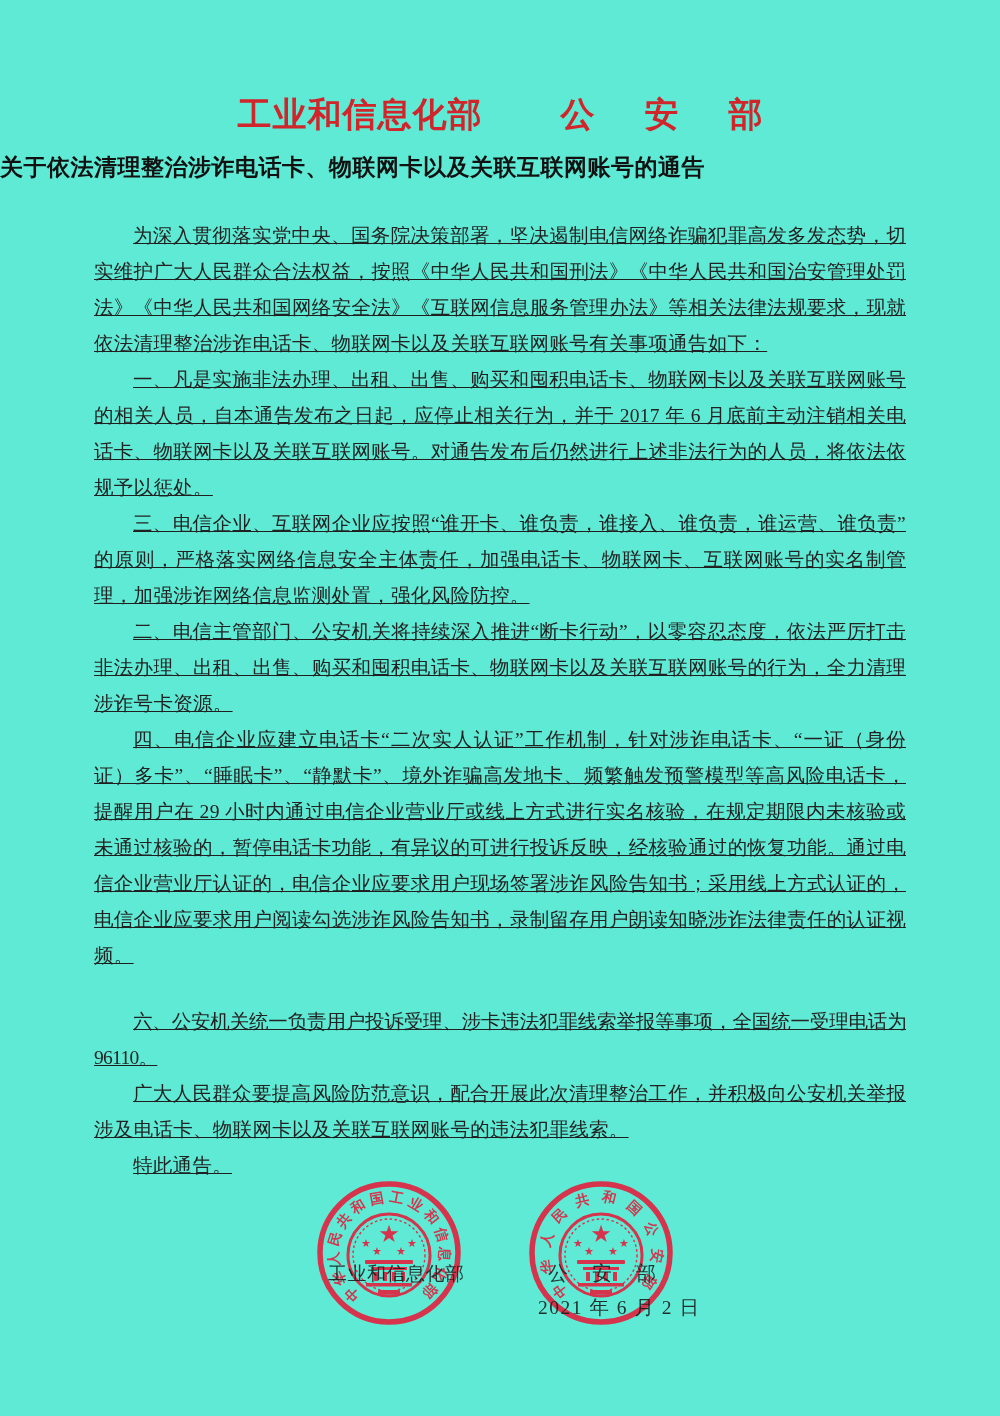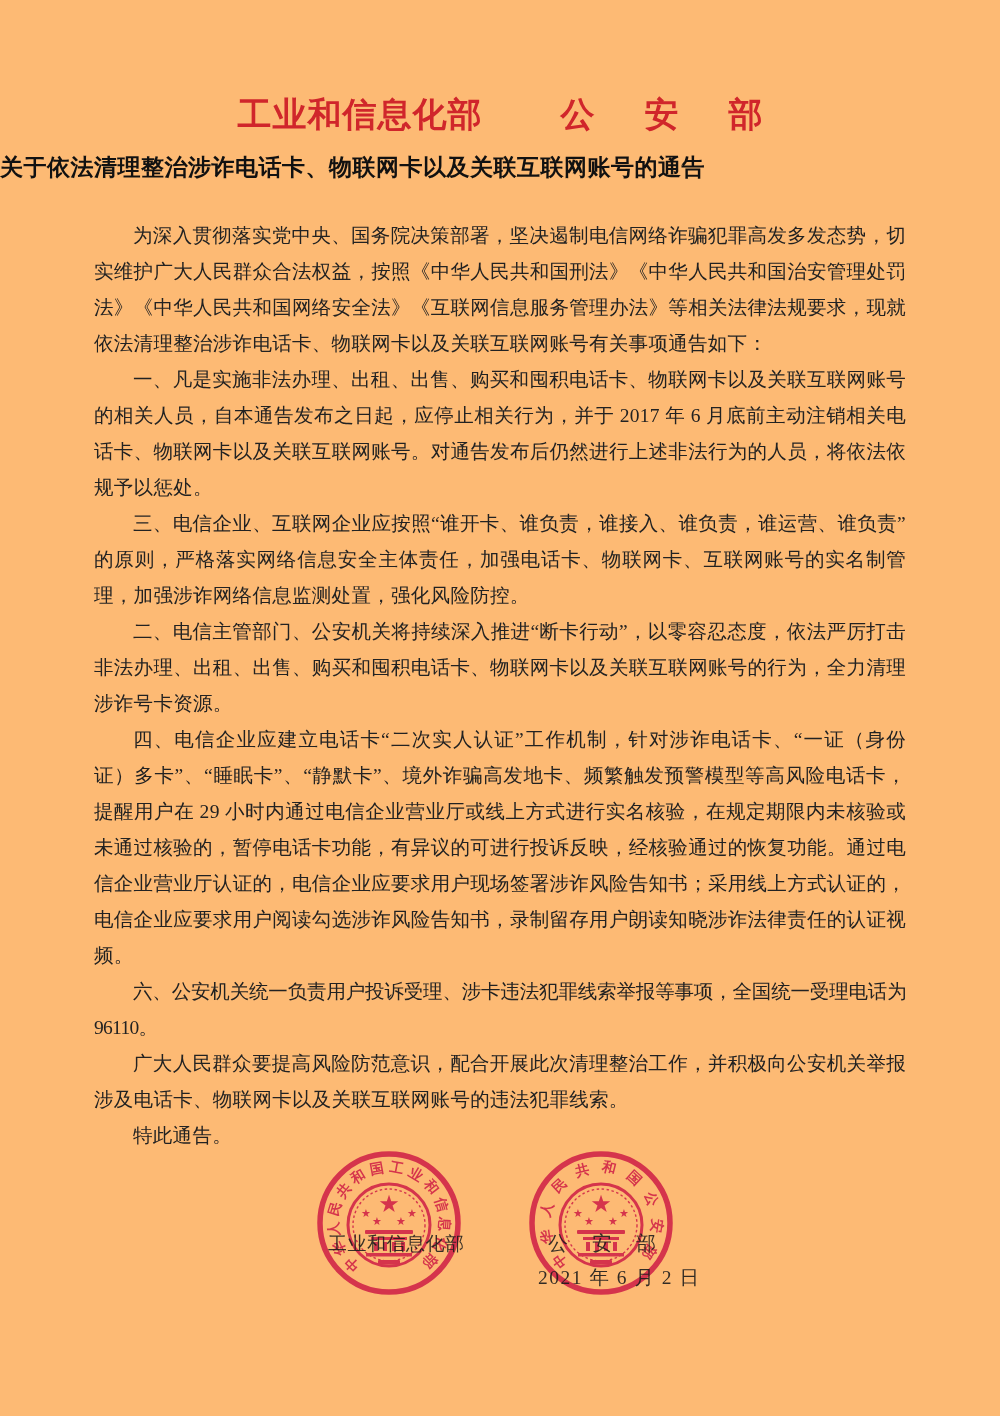--- a/index.html
+++ b/index.html
@@ -4,21 +4,21 @@
 <style>
   html, body {
     margin: 0;
     padding: 0;
     background: #ffffff;
   }
   .page {
     position: relative;
     width: 1000px;
     height: 1416px;
-    background: #fdba74;
+    background: #5eead4;
     overflow: hidden;
     font-family: "Liberation Serif", "DejaVu Serif", serif;
     color: #1f1f1f;
   }
   
   .header-row {
     display: flex;
     justify-content: center;
     align-items: baseline;
     gap: 78px;
@@ -37,31 +37,32 @@
     font-family: "Liberation Sans", "DejaVu Sans", sans-serif;
     font-weight: bold;
     font-size: 23px;
     line-height: 34px;
     color: #111111;
     letter-spacing: 0.5px;
   }
   
   .doc-body {
     margin: 34px 94px 0 94px;
+    text-decoration: underline;
   }
   .doc-body p {
     margin: 0;
     text-indent: 2em;
     text-align: justify;
     font-size: 19.5px;
     line-height: 36px;
     letter-spacing: 0.3px;
     color: #222222;
   }
-  .doc-body p.tight { letter-spacing: -0.7px; }
+  .doc-body p.tight { letter-spacing: -0.7px; margin-top: 30px; }
   
   .seal-area {
     position: relative;
     margin-top: -16px;
     height: 320px;
   }
   .seal {
     position: absolute;
     top: 0;
   }

